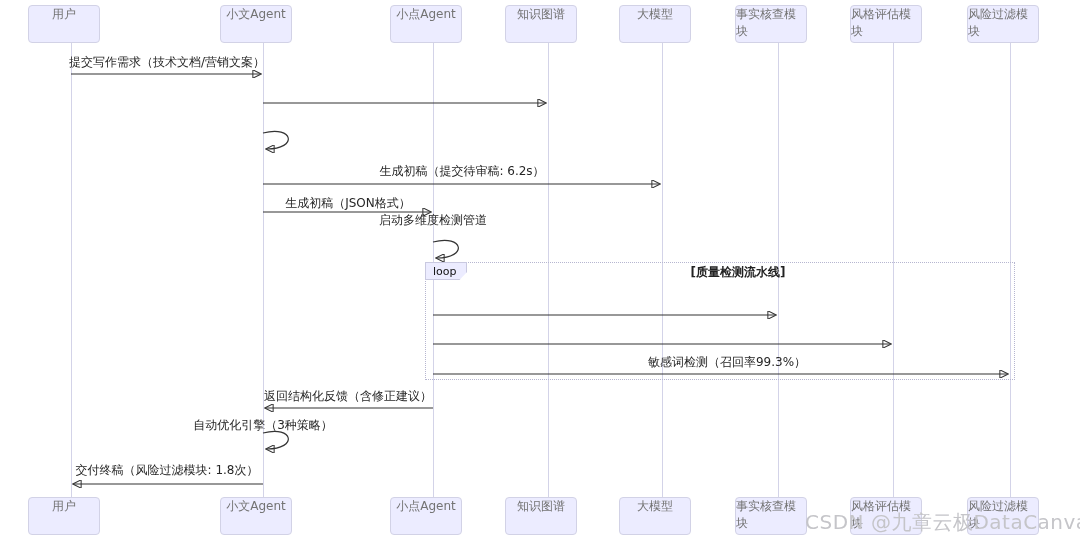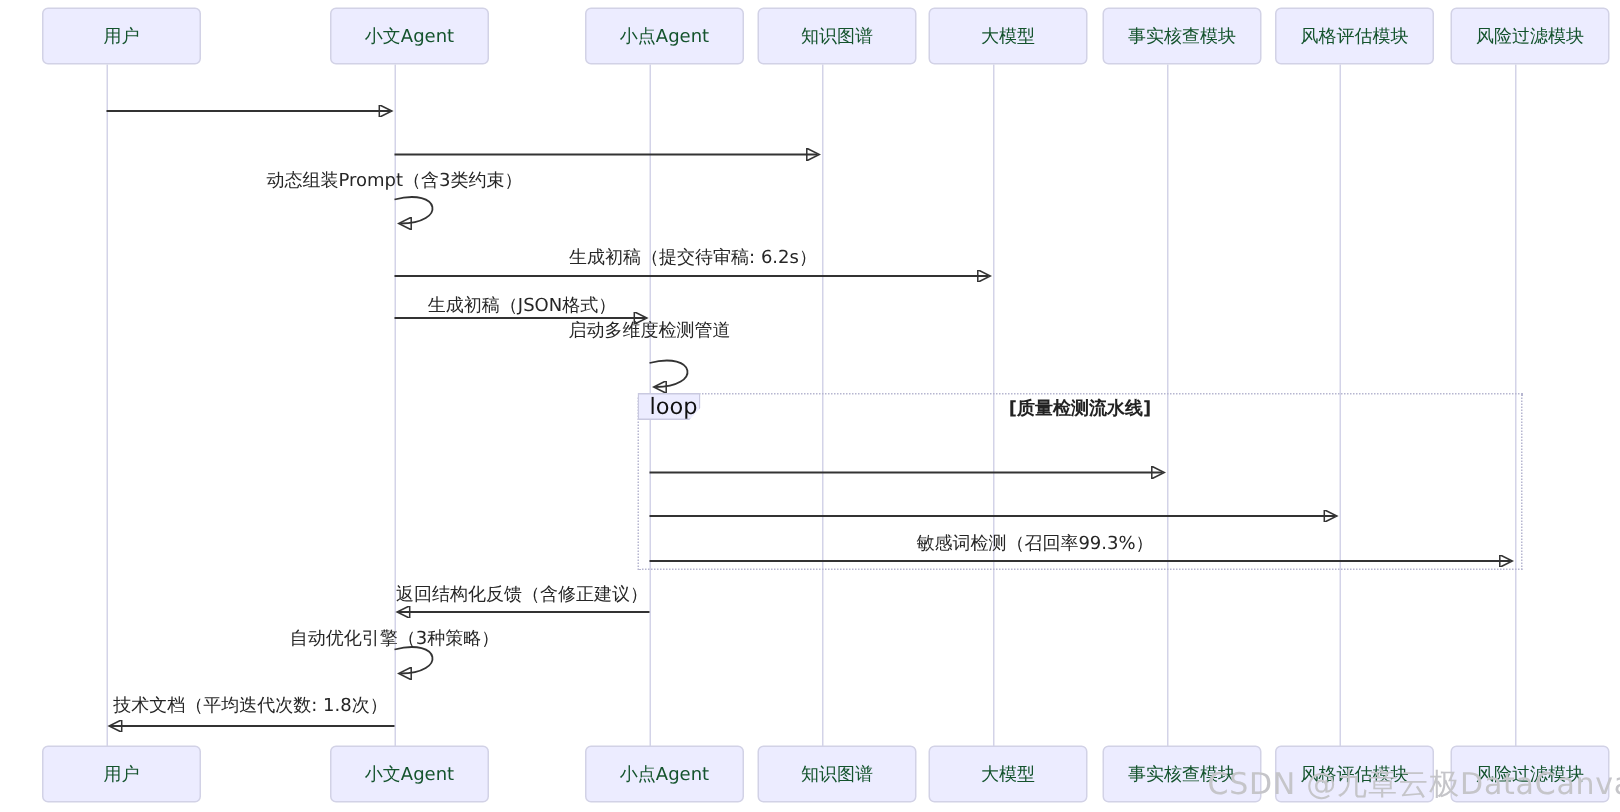--- a/index.html
+++ b/index.html
@@ -1,39 +1,39 @@
 <!DOCTYPE html>
 <html><head>
 <meta charset="utf-8">
 <style>
   html,body { margin:0; padding:0; background:#ffffff; }
   body { font-family:"DejaVu Sans","Liberation Sans",sans-serif; }
   .canvas { position:relative; width:1080px; height:541px; background:#ffffff; overflow:hidden; }
 
   .lifeline { position:absolute; top:43px; height:455px; width:1px; background:#d3d3e8; }
 
-  .actor { position:absolute; width:106px; height:38px; background:#ECECFF;
+  .actor { position:absolute; width:72px; height:38px; background:#ECECFF;
            border:1px solid #d2d2e6; border-radius:4px; box-sizing:border-box;
-           display:flex; align-items:center; justify-content:center;
-           font-size:12px; color:#14532d; z-index:3; }
+           display:flex; justify-content:center;
+           font-size:12px; color:#737373; z-index:3; }
 
   .msg { position:absolute; transform:translateX(-50%); white-space:nowrap;
          font-size:12px; color:#262626; z-index:3; }
 
   .layer { position:absolute; left:0; top:0; z-index:2; }
   .layer line, .layer path { stroke:#333333; stroke-width:1.2; fill:none; }
 
   .loopbox { position:absolute; left:425px; top:262px; width:590px; height:118px;
              border:1px dotted #b6b6d0; box-sizing:border-box; z-index:1; }
   .looptab { position:absolute; left:425px; top:262px; width:42px; height:18px;
              background:#ECECFF; border:1px solid #c9c9e0; box-sizing:border-box;
              clip-path:polygon(0 0,100% 0,100% 55%,82% 100%,0 100%);
-             font-size:15px; color:#111; line-height:17px; padding-left:7px; z-index:3; }
+             font-size:11px; color:#111; line-height:17px; padding-left:7px; z-index:3; }
   .looptitle { position:absolute; left:425px; top:264px; width:590px; text-align:center;
-               font-size:12px; font-weight:600; color:#222; z-index:3; }
+               font-size:12px; font-weight:600; color:#222; z-index:3;padding-left:18px; }
 
   .watermark { position:absolute; left:805px; top:509px; font-size:20px;
                color:#c5c5c9; white-space:nowrap; z-index:6; letter-spacing:0.5px; }
 </style>
 </head>
 <body>
 
 <div class="canvas">
 
   <div class="lifeline" style="left:71px"></div>
@@ -87,28 +87,28 @@
   <div class="actor" style="left:735px;top:5px">
       <span>事实核查模块</span>
     </div>
   <div class="actor" style="left:850px;top:5px">
       <span>风格评估模块</span>
     </div>
   <div class="actor" style="left:967px;top:5px">
       <span>风险过滤模块</span>
     </div>
 
-  <div class="msg" style="left:263px;top:112px">动态组装Prompt（含3类约束）</div>
+  <div class="msg" style="left:167px;top:54px">提交写作需求（技术文档/营销文案）</div>
   <div class="msg" style="left:462px;top:163px">生成初稿（提交待审稿: 6.2s）</div>
   <div class="msg" style="left:348px;top:195px">生成初稿（JSON格式）</div>
   <div class="msg" style="left:433px;top:212px">启动多维度检测管道</div>
-  <div class="msg" style="left:690px;top:354px">敏感词检测（召回率99.3%）</div>
+  <div class="msg" style="left:727px;top:354px">敏感词检测（召回率99.3%）</div>
   <div class="msg" style="left:348px;top:388px">返回结构化反馈（含修正建议）</div>
   <div class="msg" style="left:263px;top:417px">自动优化引擎（3种策略）</div>
-  <div class="msg" style="left:167px;top:462px">技术文档（平均迭代次数: 1.8次）</div>
+  <div class="msg" style="left:167px;top:462px">交付终稿（风险过滤模块: 1.8次）</div>
 
   <div class="actor" style="left:28px;top:497px">
       <span>用户</span>
     </div>
   <div class="actor" style="left:220px;top:497px">
       <span>小文Agent</span>
     </div>
   <div class="actor" style="left:390px;top:497px">
       <span>小点Agent</span>
     </div>

